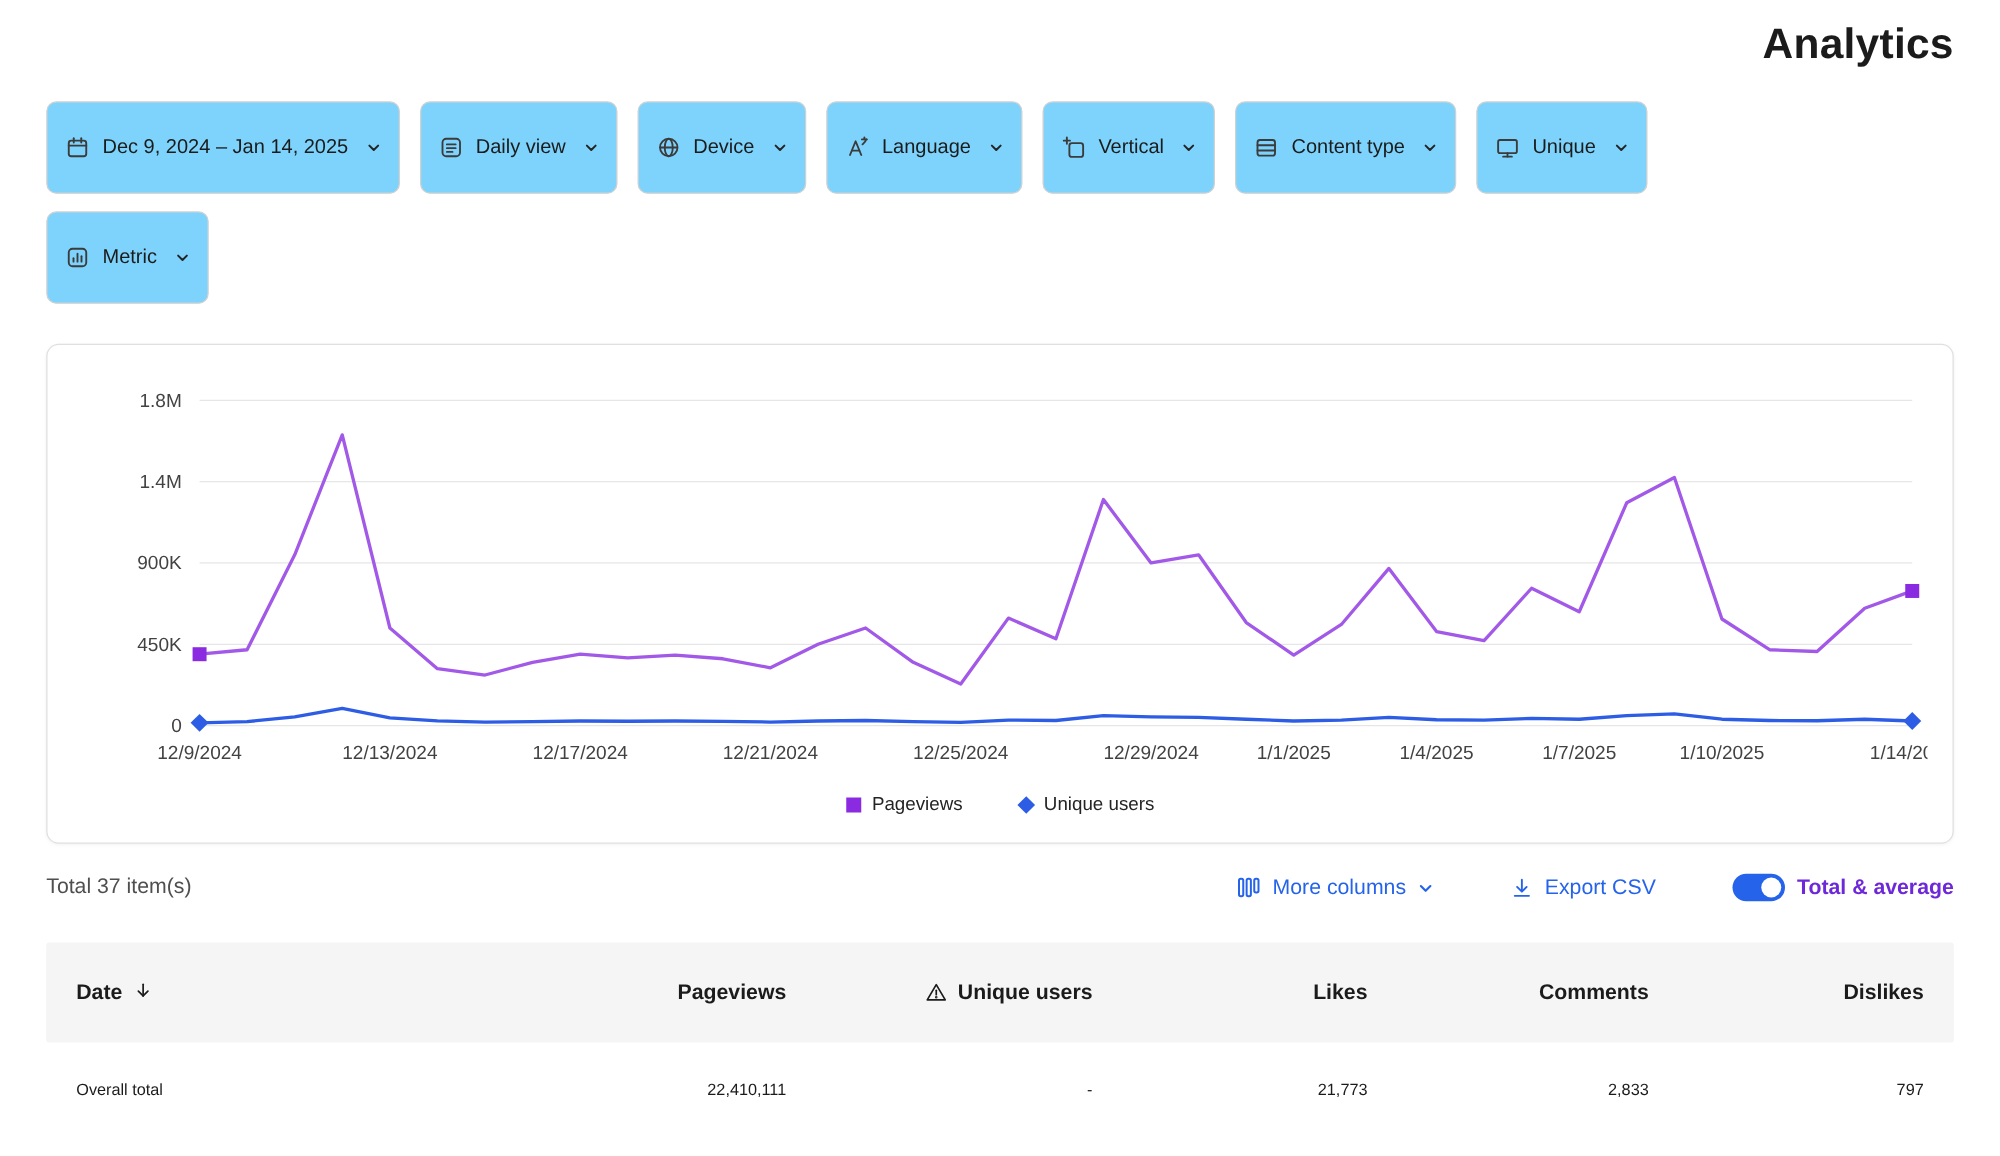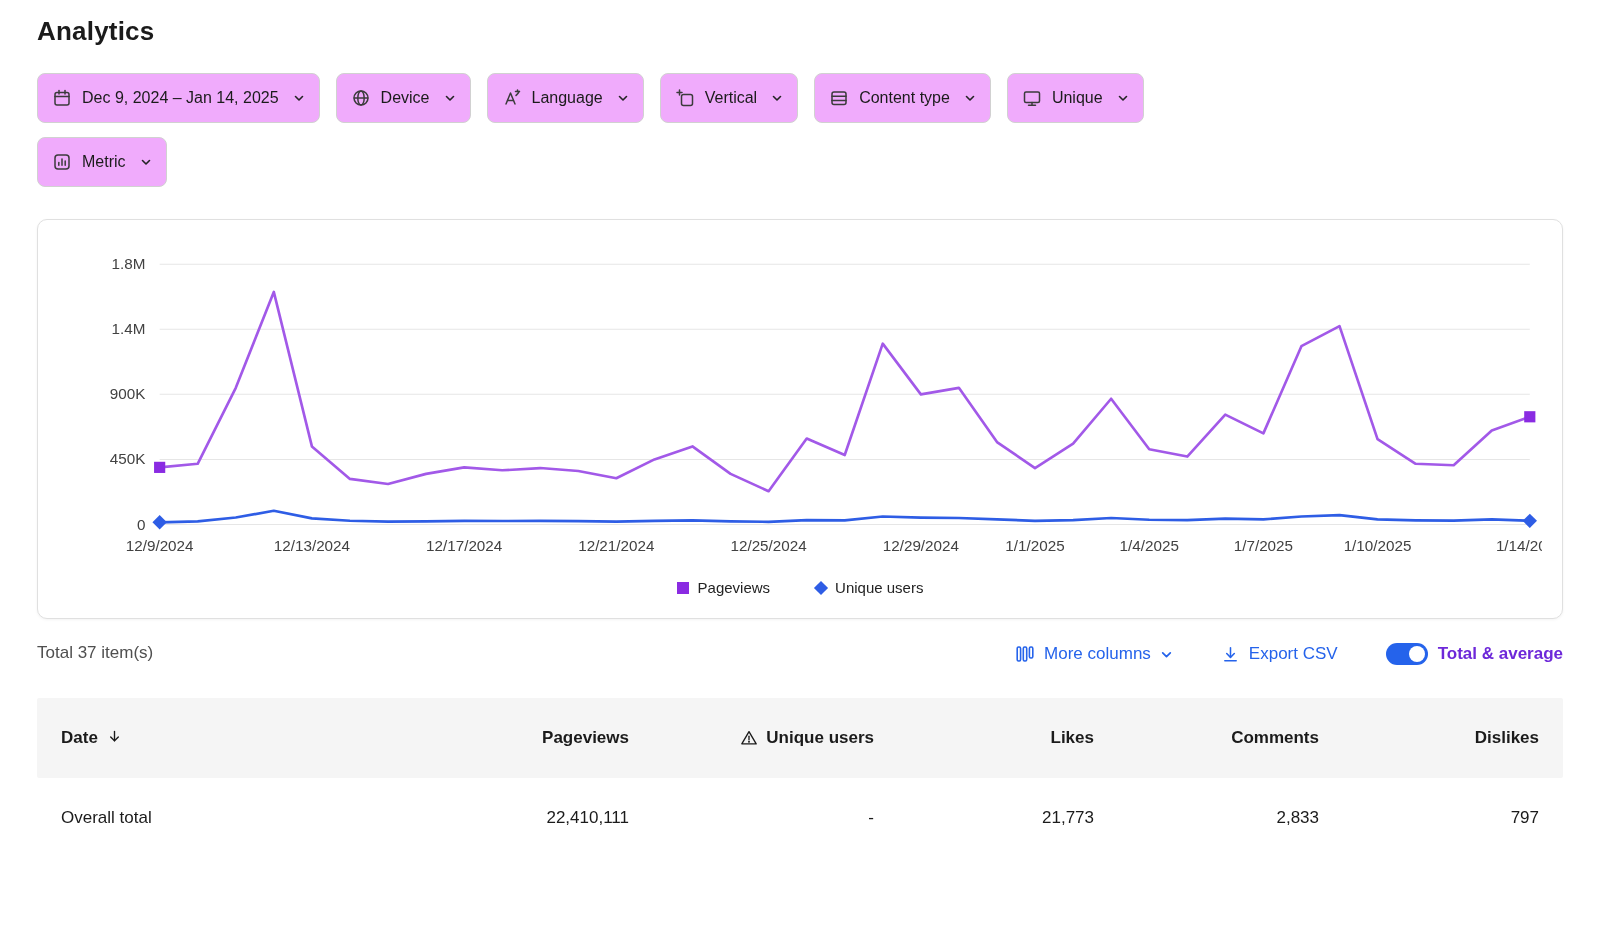--- a/index.html
+++ b/index.html
@@ -1,55 +1,55 @@
 <!DOCTYPE html>
 <html><head>
 <meta charset="utf-8">
 <style>
   * { margin:0; padding:0; box-sizing:border-box; }
   html,body { width:1600px; height:925px; overflow:hidden; background:#ffffff;
     font-family:"Liberation Sans","DejaVu Sans",sans-serif; color:#1b1b1b; }
   .page { padding:16px 37px 0 37px; }
-  .page-title { font-size:26px; font-weight:700; letter-spacing:.2px; }
+  .page-title { font-size:34px; font-weight:700; letter-spacing:.2px;text-align:right; }
 
   
   .filter-rows { margin-top:26px; display:flex; flex-direction:column; gap:14px; }
   .filter-row { display:flex; gap:16px; }
-  .pill { display:inline-flex; align-items:center; gap:10px; padding:14px 14px;
-    border:1px solid #d1d1d1; border-radius:8px; background:#f0abfc; font-size:16px;
+  .pill { display:inline-flex; align-items:center; gap:10px; padding:26px 14px;
+    border:1px solid #d1d1d1; border-radius:8px; background:#7dd3fc; font-size:16px;
     color:#1b1b1b; cursor:pointer; white-space:nowrap; }
   .pill svg.f-icon { flex:0 0 auto; }
   .pill .chev { margin-left:4px; }
 
   
   .chart-card { margin-top:32px; border:1px solid #e0e0e0; border-radius:10px;
     box-shadow:0 1px 3px rgba(0,0,0,.05); padding:28px 20px 22px 20px; background:#fff; }
   #chart-svg { display:block; width:100%; }
   #chart-svg text.axis { font-family:"Liberation Sans","DejaVu Sans",sans-serif; font-size:15px; fill:#424242; }
   .legend { display:flex; justify-content:center; align-items:center; gap:46px; margin-top:14px; }
   .legend-item { display:flex; align-items:center; gap:9px; font-size:15px; color:#242424; }
   .legend-swatch { width:12px; height:12px; display:inline-block; }
   .legend-swatch.diamond { transform:rotate(45deg); width:10px; height:10px; }
 
   
   .table-toolbar { margin-top:24px; display:flex; align-items:flex-start; justify-content:space-between; }
   .total-text { font-size:17px; color:#4f4f4f; }
-  .toolbar-right { display:flex; align-items:center; gap:48px; }
+  .toolbar-right { display:flex; align-items:center; gap:61px; }
   .link-btn { display:flex; align-items:center; gap:9px; font-size:17px; color:#2563eb; cursor:pointer; background:none; border:none; font-family:inherit; }
   .toggle-wrap { display:flex; align-items:center; gap:10px; cursor:pointer; }
   .toggle { width:42px; height:22px; border-radius:11px; background:#2563eb; position:relative; }
   .toggle .knob { position:absolute; top:3px; left:23px; width:16px; height:16px; border-radius:50%; background:#fff; }
   .toggle-label { font-size:17px; color:#6d28d9;font-weight:bold; }
 
   
   .data-table { margin-top:33px; width:100%; }
   .t-row { display:grid; grid-template-columns:1fr 205px 245px 220px 225px 220px; align-items:center; }
   .t-head { background:#f5f5f5; border-radius:2px; }
   .t-head .cell { font-weight:700; font-size:17px; padding:30px 24px; color:#1b1b1b; }
-  .t-body .cell { font-size:17px; padding:30px 24px; color:#1b1b1b; }
+  .t-body .cell { font-size:13px; padding:30px 24px; color:#1b1b1b; }
   .cell.num { text-align:right; }
   .cell.with-icon { display:flex; align-items:center; justify-content:flex-end; gap:8px; }
   .cell.date-cell { display:flex; align-items:flex-start; gap:8px; }
 </style>
 </head>
 <body>
 
 <div class="page">
 
   <h1 class="page-title">Analytics</h1>
@@ -63,20 +63,32 @@
             <line x1="3" y1="8.5" x2="17" y2="8.5"></line>
             <line x1="7" y1="2.5" x2="7" y2="6"></line>
             <line x1="13" y1="2.5" x2="13" y2="6"></line>
           </svg>
         <span>Dec 9, 2024 – Jan 14, 2025</span>
         <svg class="chev" width="12" height="12" viewBox="0 0 12 12" fill="none" stroke="#242424" stroke-width="1.6" stroke-linecap="round" stroke-linejoin="round">
             <path d="M2.5 4.5 L6 8 L9.5 4.5"></path>
           </svg>
       </div>
 
+      <div class="pill">
+        <svg class="f-icon" width="20" height="20" viewBox="0 0 20 20" fill="none" stroke="#3b3b3b" stroke-width="1.5" stroke-linecap="round">
+            <rect x="3" y="3" width="14" height="14" rx="3"></rect>
+            <line x1="6.5" y1="7.5" x2="13.5" y2="7.5"></line>
+            <line x1="6.5" y1="10.5" x2="13.5" y2="10.5"></line>
+            <line x1="6.5" y1="13.5" x2="11" y2="13.5"></line>
+          </svg>
+        <span>Daily view</span>
+        <svg class="chev" width="12" height="12" viewBox="0 0 12 12" fill="none" stroke="#242424" stroke-width="1.6" stroke-linecap="round" stroke-linejoin="round">
+            <path d="M2.5 4.5 L6 8 L9.5 4.5"></path>
+          </svg>
+      </div>
 
       <div class="pill">
         <svg class="f-icon" width="20" height="20" viewBox="0 0 20 20" fill="none" stroke="#3b3b3b" stroke-width="1.5" stroke-linecap="round">
             <circle cx="10" cy="10" r="7"></circle>
             <ellipse cx="10" cy="10" rx="3.2" ry="7"></ellipse>
             <line x1="3.3" y1="10" x2="16.7" y2="10"></line>
           </svg>
         <span>Device</span>
         <svg class="chev" width="12" height="12" viewBox="0 0 12 12" fill="none" stroke="#242424" stroke-width="1.6" stroke-linecap="round" stroke-linejoin="round">
             <path d="M2.5 4.5 L6 8 L9.5 4.5"></path>

